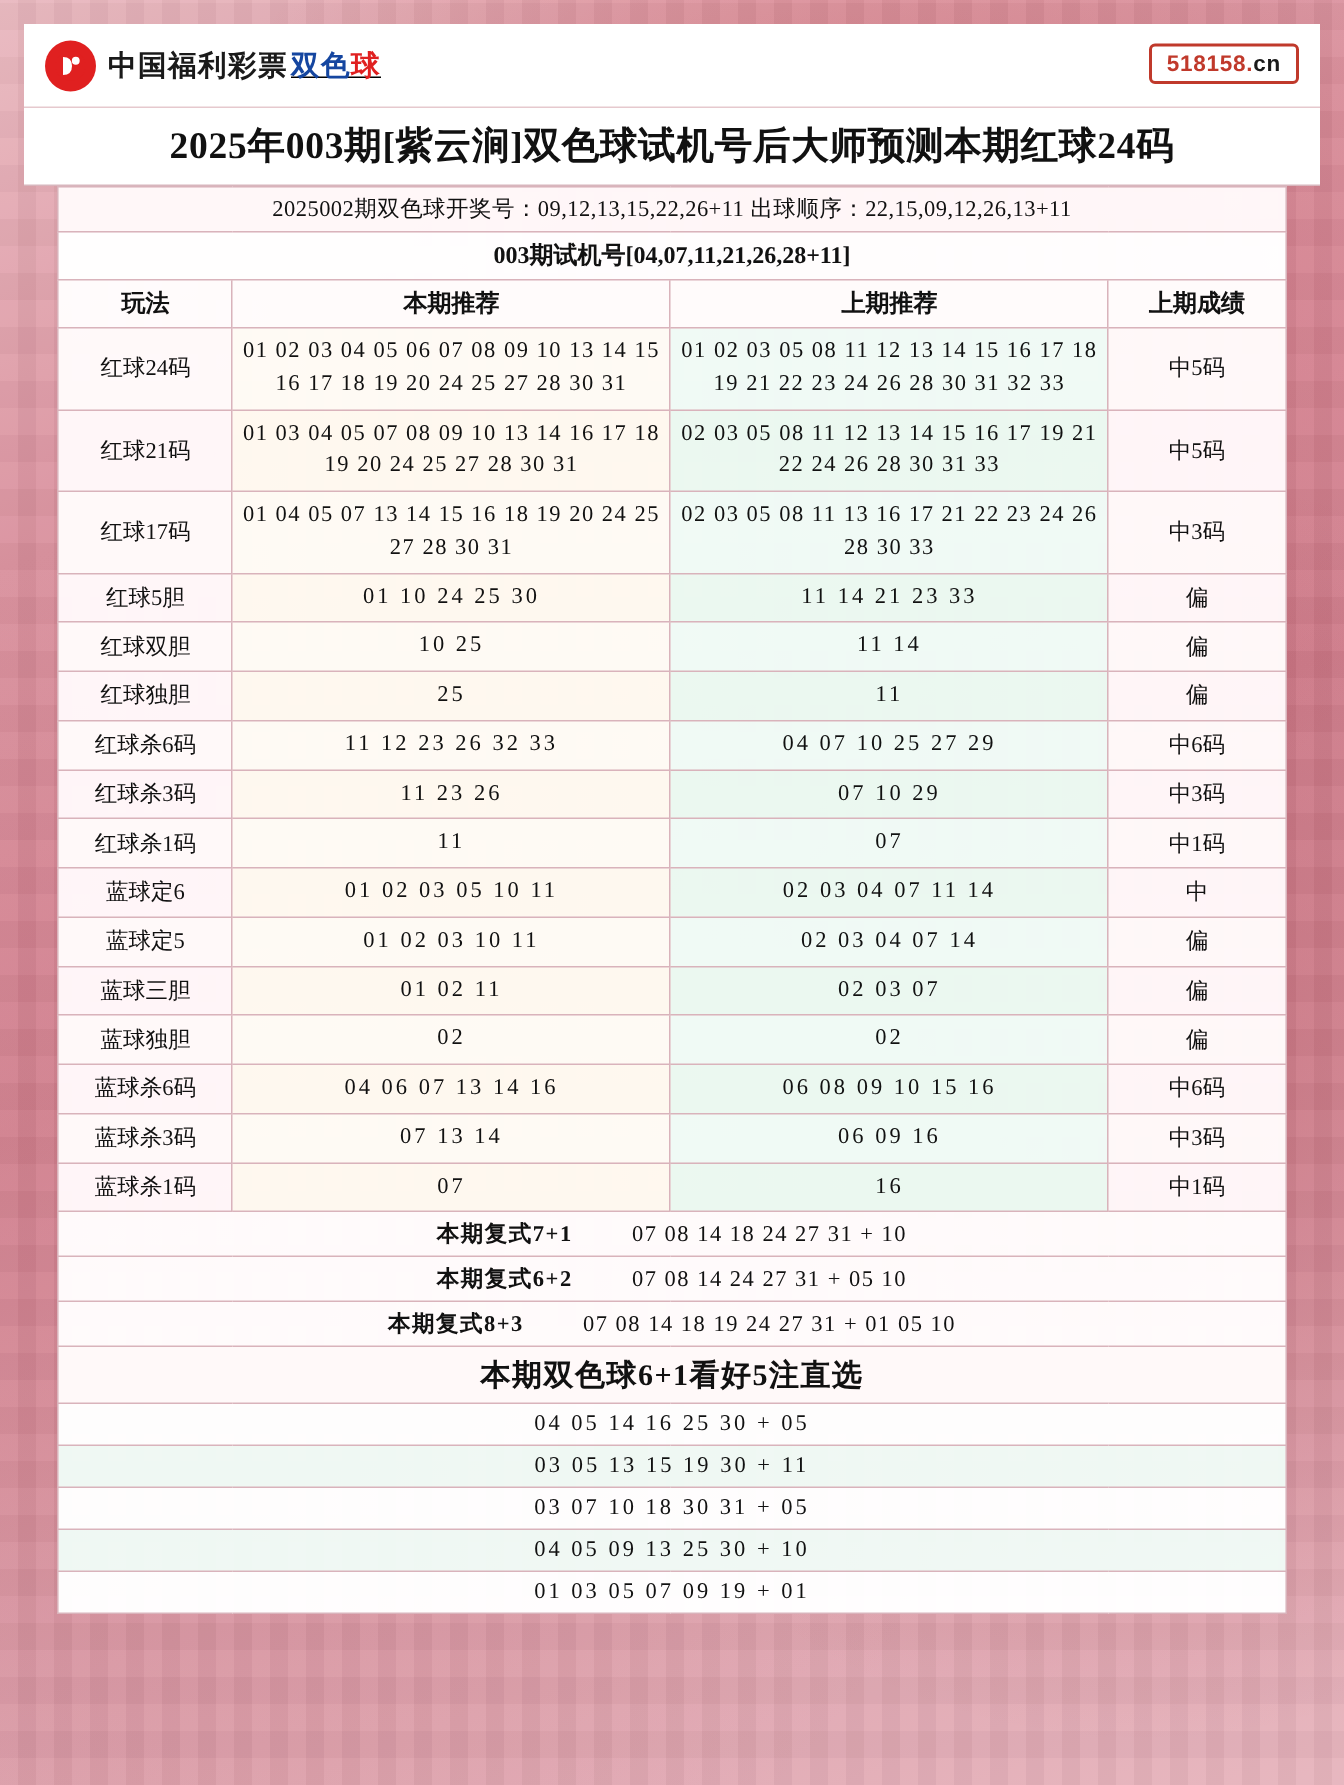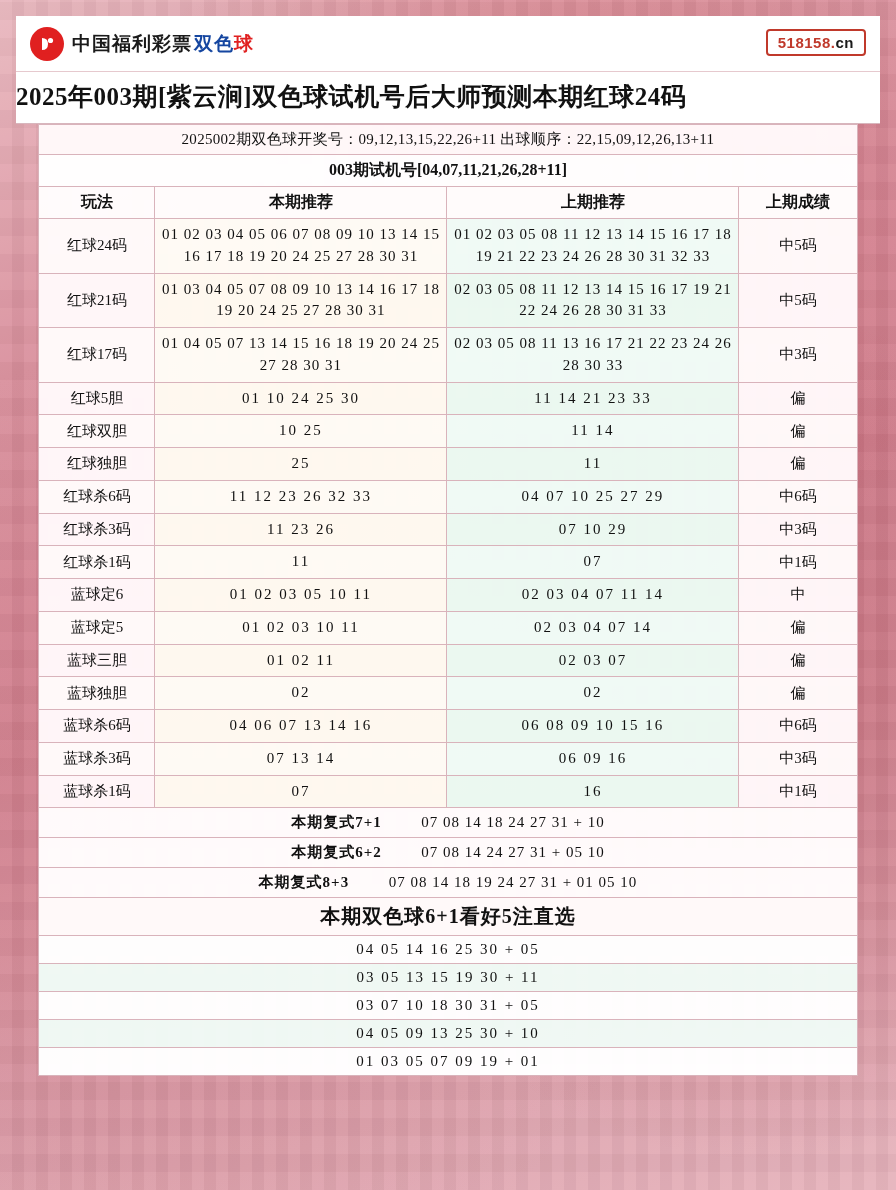--- a/index.html
+++ b/index.html
@@ -71,20 +71,21 @@
     font-weight: bold;
     color: #1a1a1a;
     letter-spacing: 1px;
   }
   .brand-ssq {
     font-family: "Liberation Sans", sans-serif;
     font-size: 19px;
     font-weight: bold;
     margin-left: 2px;
     letter-spacing: 1px;
+    text-decoration: underline;
   }
   .brand-ssq .c1 { color: #1546a0; }
   .brand-ssq .c2 { color: #e02020; }
   .site-badge {
     position: absolute;
     right: 14px;
     top: 13px;
     background: #ffffff;
     border: 2px solid #c0392b;
     border-radius: 4px;
@@ -94,20 +95,21 @@
     font-weight: bold;
     letter-spacing: 0.5px;
   }
   .site-badge .num { color: #c0392b; }
   .site-badge .tld { color: #1a1a1a; }
 
   
   .title-bar {
     background: #ffffff;
     padding: 8px 0 10px;
+    text-align: center;
     border-bottom: 1px solid #d8b6bd;
   }
   .title-bar h1 {
     margin: 0;
     font-size: 25px;
     font-weight: bold;
     color: #111111;
     font-family: "Liberation Serif", serif;
     letter-spacing: 0.5px;
   }

